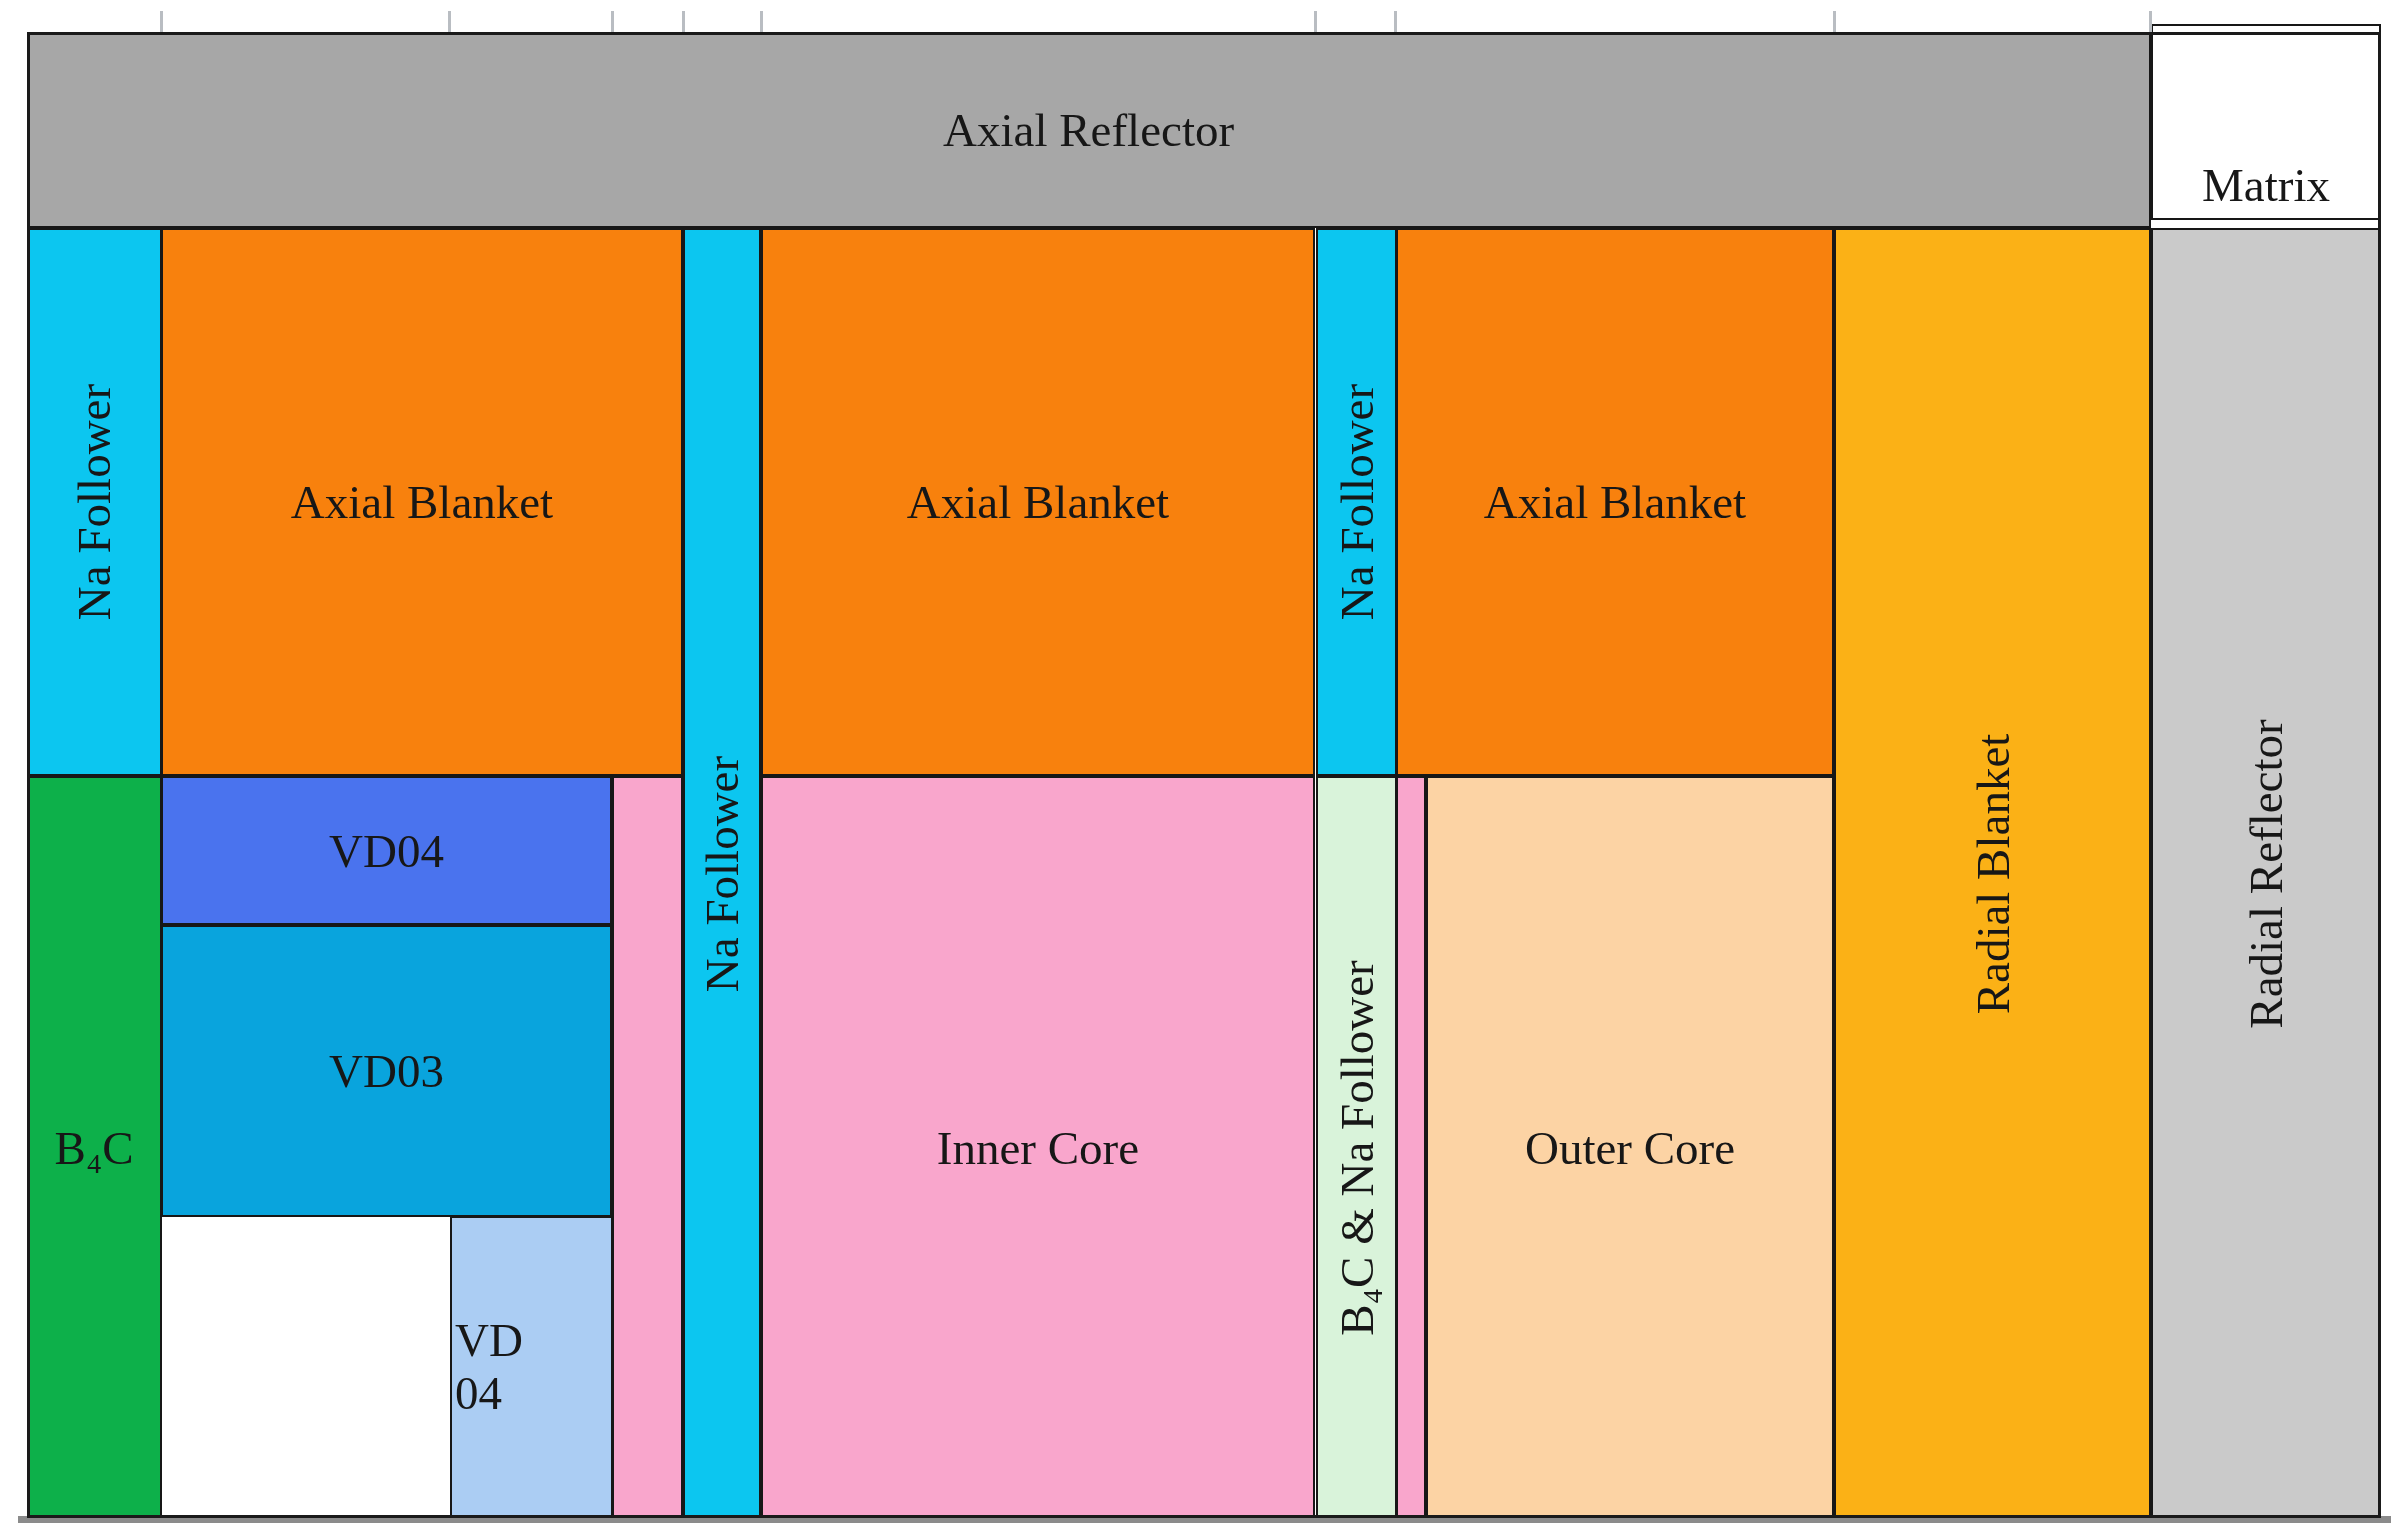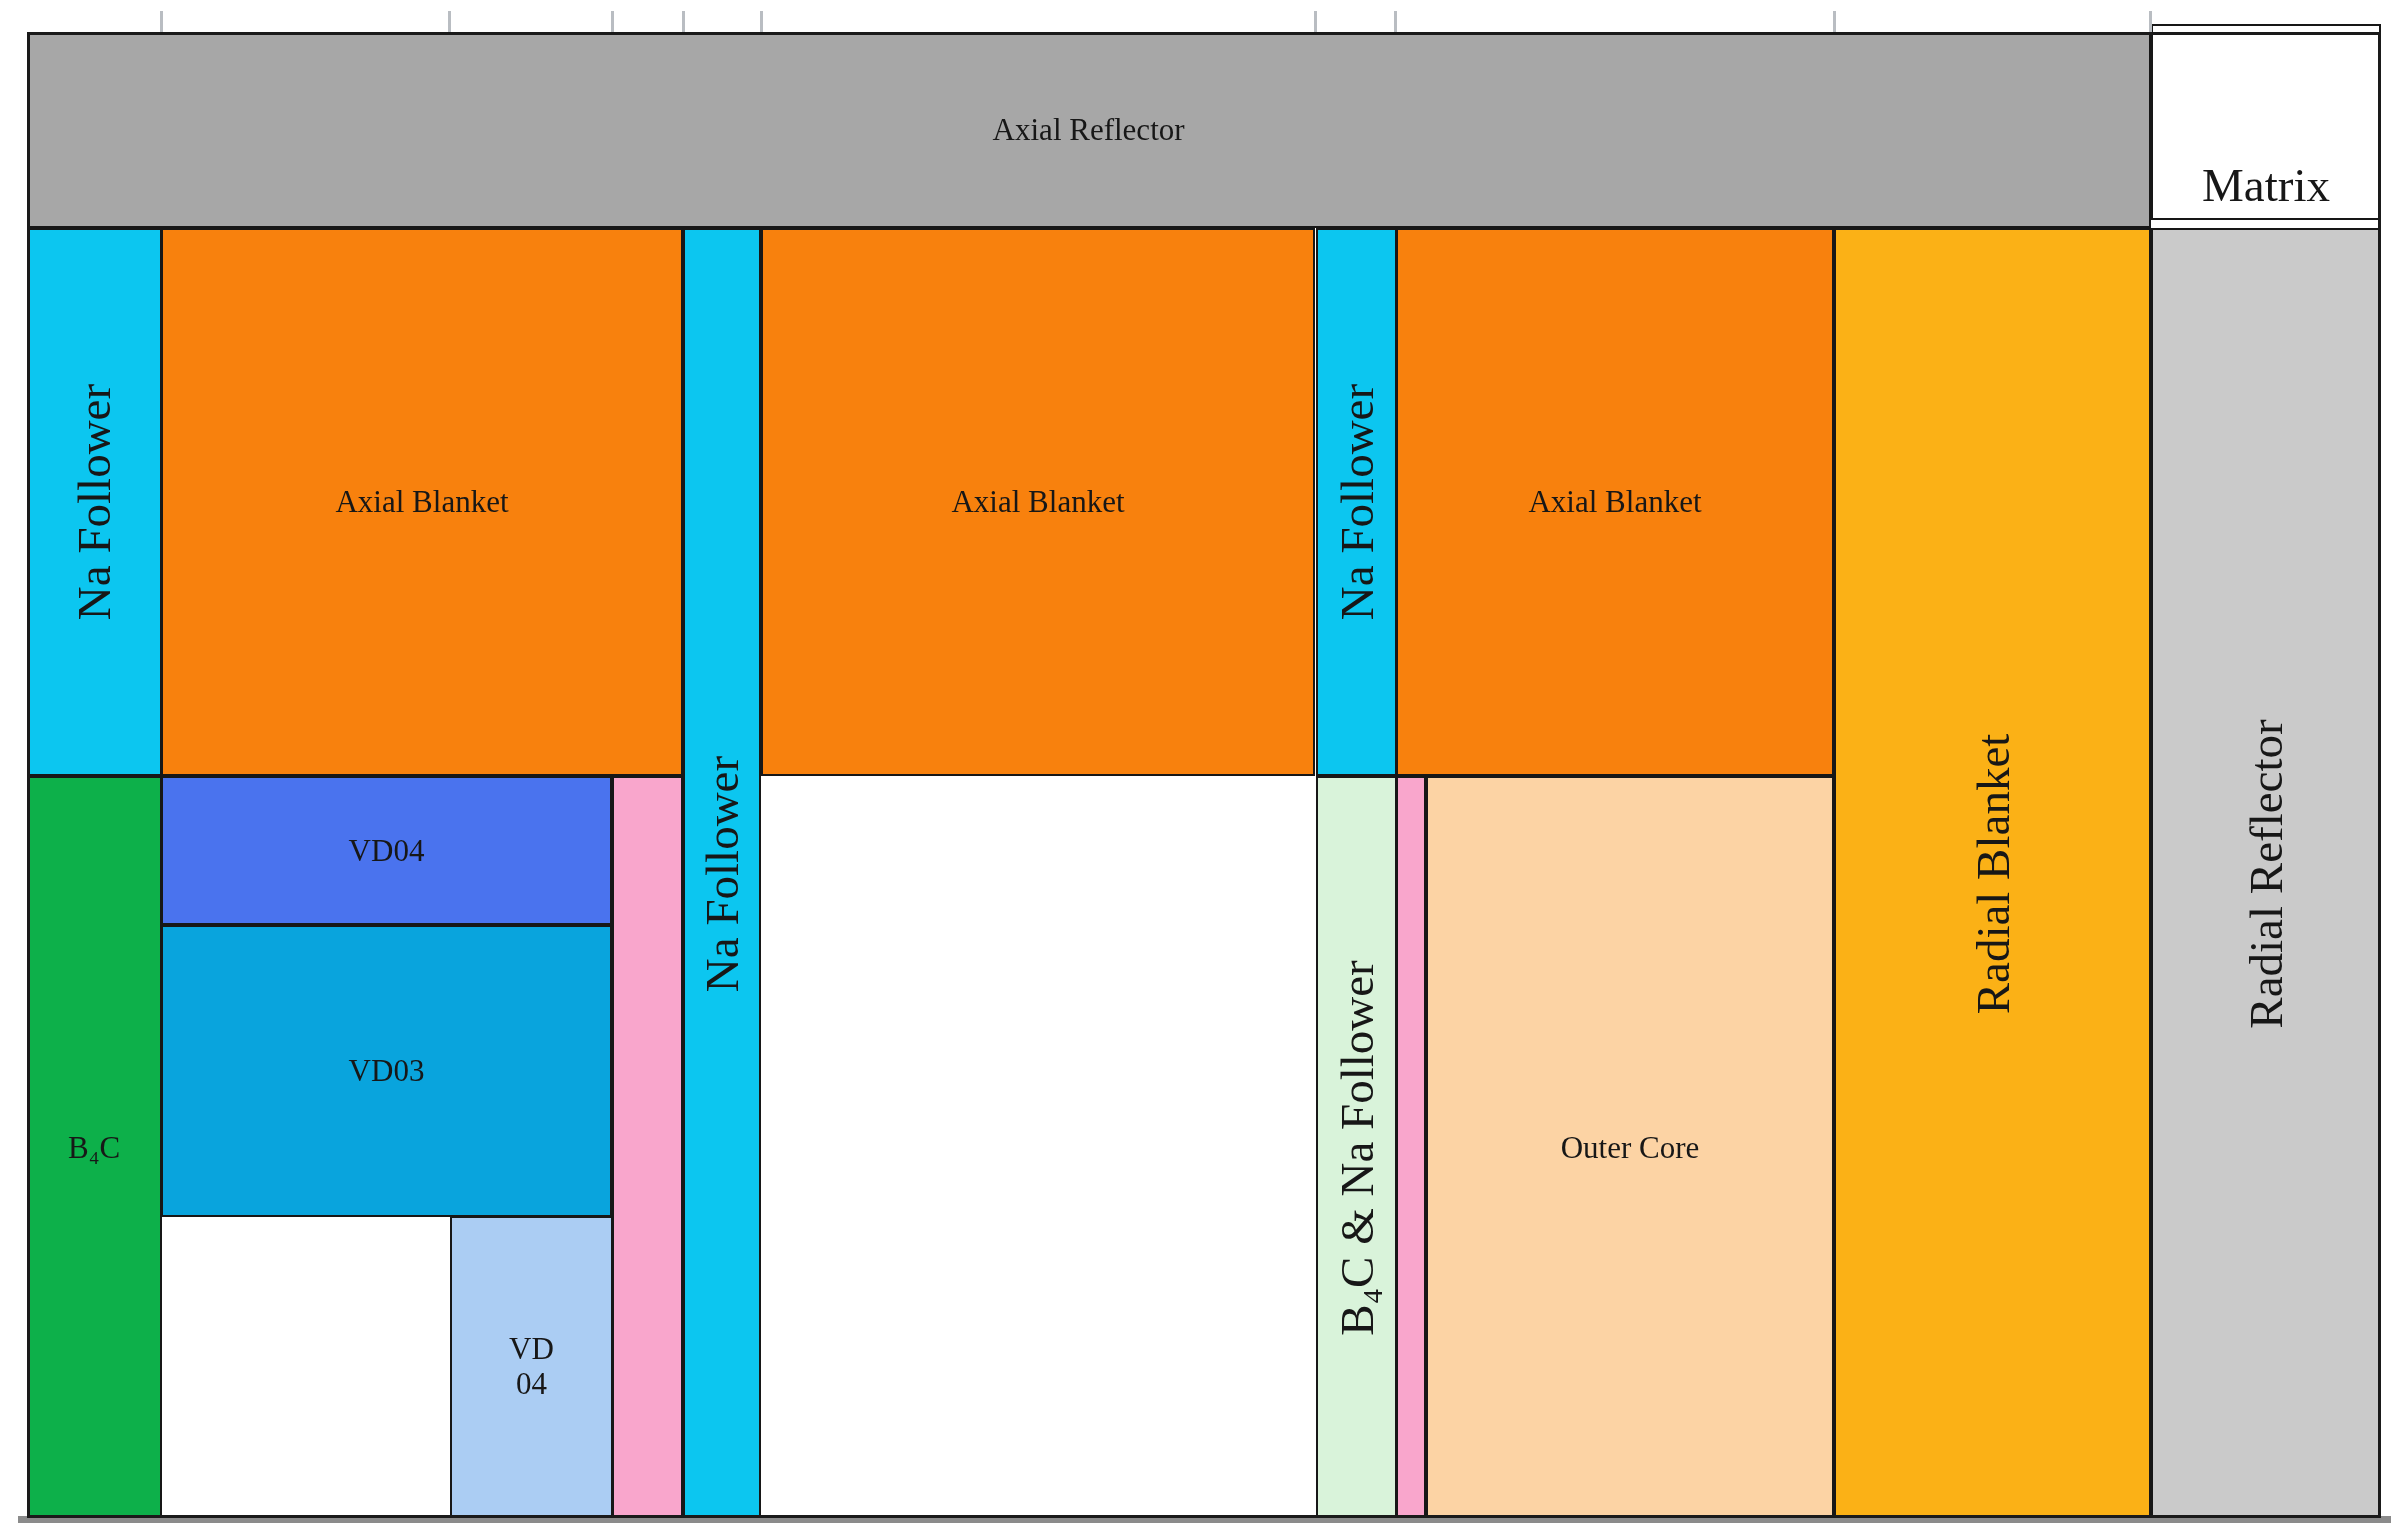--- a/index.html
+++ b/index.html
@@ -13,24 +13,23 @@
   }
   .region{
     position:absolute;
     box-sizing:border-box;
     border:2.4px solid #171717;
   }
   .lbl{
     position:absolute;
     left:50%;top:50%;
     transform:translate(-50%,-50%);
-    font-size:31px;
+    font-size:47px;
     line-height:1.12;
     white-space:nowrap;
-    text-align:center;
   }
   .vlbl{
     position:absolute;
     left:50%;top:50%;
     transform:translate(-50%,-50%) rotate(-90deg);
     font-size:47px;
     white-space:nowrap;
   }
   .lbl-bottom{
     position:absolute;
@@ -127,20 +126,23 @@
   </div>
   <div class="region r-psl" style="background-color: rgb(249, 166, 204);"></div>
 
   <div class="region r-naf2" style="background-color: rgb(12, 198, 240);">
     <span class="vlbl">Na Follower</span>
   </div>
 
   <div class="region r-ab2" style="background-color: rgb(248, 129, 13);">
     <span class="lbl">Axial Blanket</span>
   </div>
+  <div class="region r-ic" style="background-color: rgb(249, 166, 204);">
+    <span class="lbl">Inner Core</span>
+  </div>
 
   <div class="region r-naf3" style="background-color: rgb(12, 198, 240);">
     <span class="vlbl">Na Follower</span>
   </div>
   <div class="region r-b4cnaf" style="background-color: rgb(217, 243, 218);">
     <span class="vlbl">B₄C &amp; Na Follower</span>
   </div>
 
   <div class="region r-ab3" style="background-color: rgb(248, 129, 13);">
     <span class="lbl">Axial Blanket</span>

